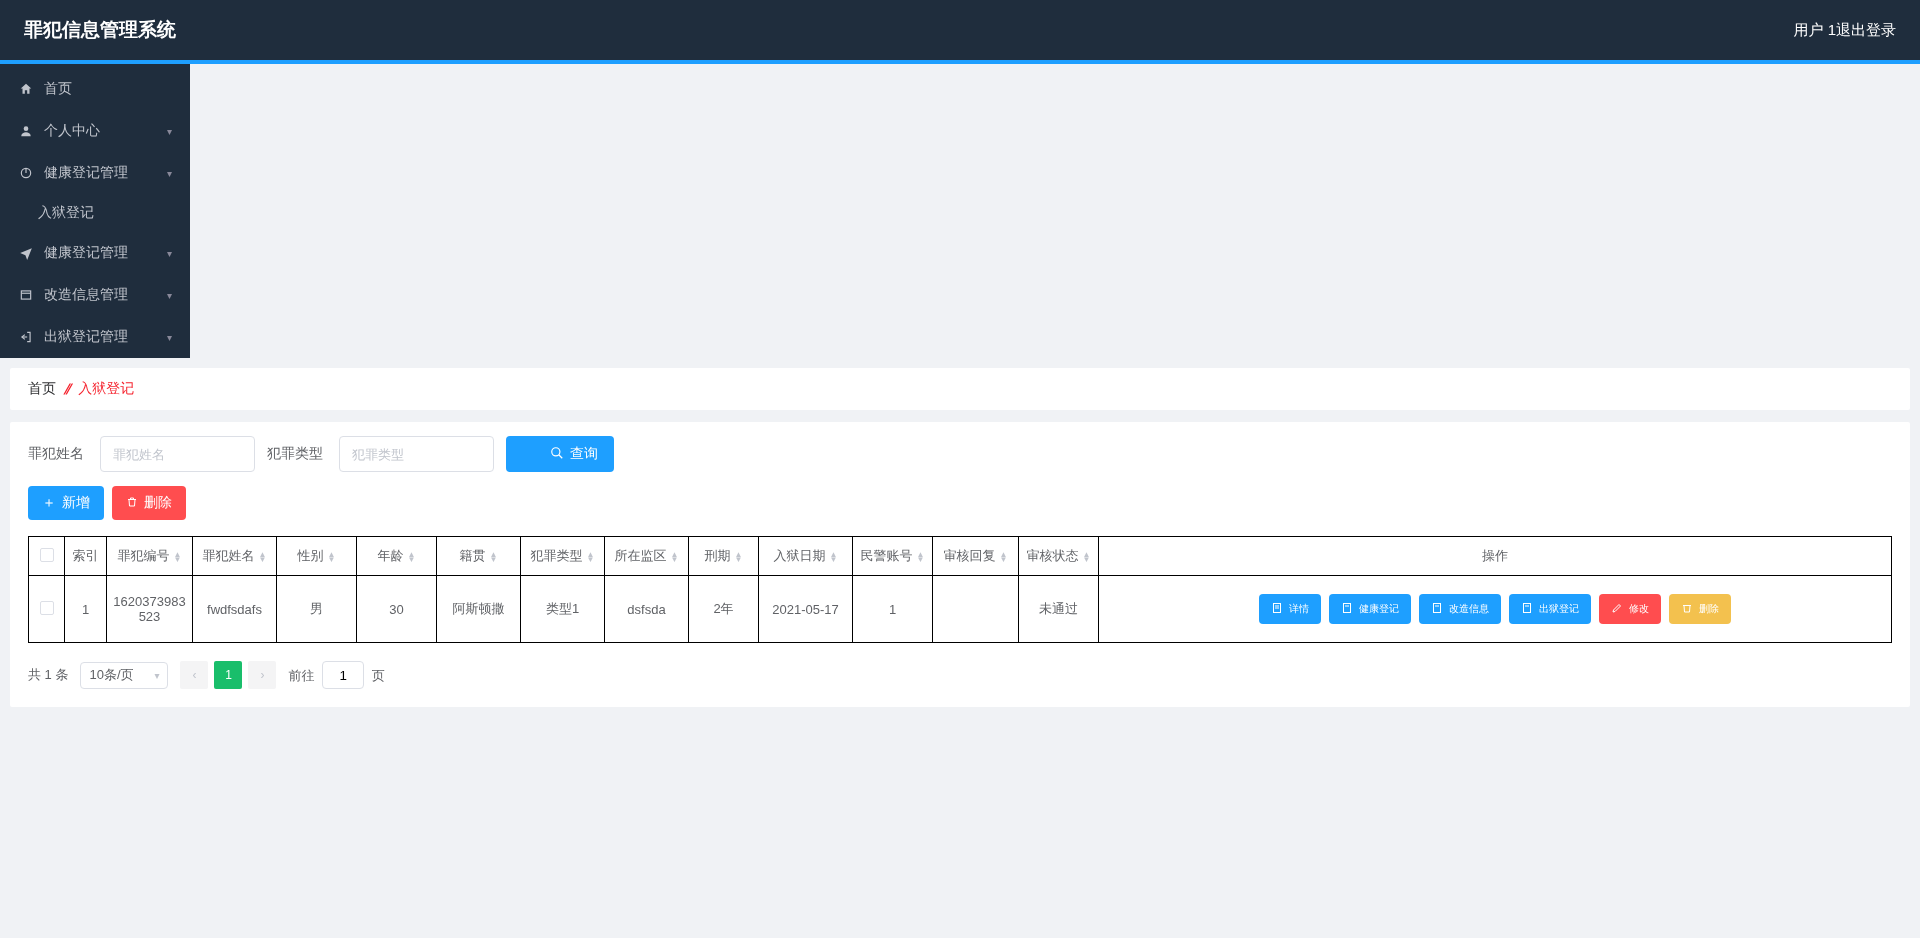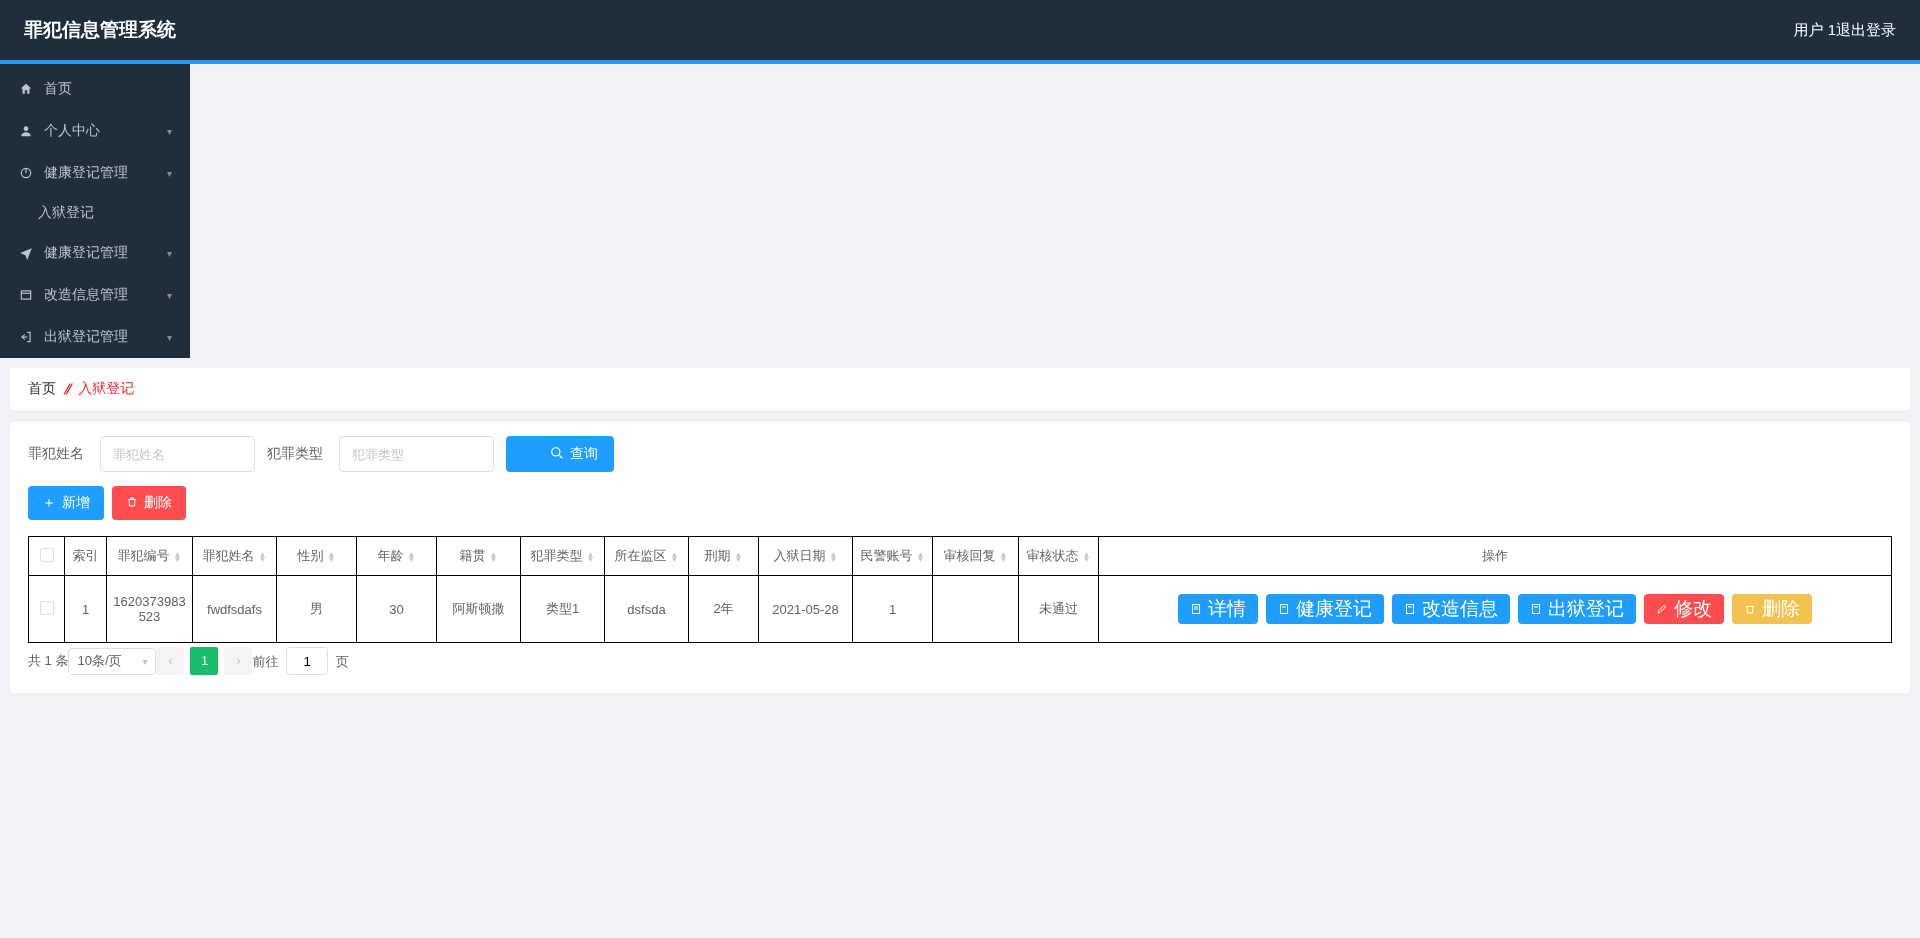--- a/index.html
+++ b/index.html
@@ -140,24 +140,24 @@
   }
   .checkbox-cell { width: 36px; }
   .chk {
     width: 14px; height: 14px;
     border: 1px solid #dcdfe6;
     border-radius: 2px;
     display: inline-block;
     cursor: pointer;
   }
   .row-actions { display: flex; flex-wrap: wrap; gap: 8px; justify-content: center; padding: 8px 4px; }
-  .row-actions .btn { height: 30px; padding: 0 12px; font-size: 19px; border-radius: 4px; }
-
-  
-  .pagination { display: flex; align-items: center; margin-top: 4px; font-size: 13px; color: #606266; }
+  .row-actions .btn { height: 30px; padding: 0 12px; font-size: 10px; border-radius: 4px; }
+
+  
+  .pagination { display: flex; align-items: center; gap: 12px; margin-top: 18px; font-size: 13px; color: #606266; }
   .page-size {
     height: 27px; width: 88px;
     border: 1px solid #dcdfe6; border-radius: 4px;
     display: flex; align-items: center; justify-content: space-between;
     padding: 0 8px; cursor: pointer;
   }
   .pager { display: flex; gap: 6px; }
   .pager .pg-btn {
     width: 28px; height: 28px;
     border-radius: 2px;
@@ -332,21 +332,21 @@
             <td><span class="chk"></span></td>
             <td>1</td>
             <td>1620373983523</td>
             <td>fwdfsdafs</td>
             <td>男</td>
             <td>30</td>
             <td>阿斯顿撒</td>
             <td>类型1</td>
             <td>dsfsda</td>
             <td>2年</td>
-            <td>2021-05-28</td>
+            <td>2021-05-17</td>
             <td>1</td>
             <td></td>
             <td>未通过</td>
             <td>
               <div class="row-actions">
                 <button class="btn btn-primary">
                   <span><svg width="12" height="12" viewBox="0 0 24 24" fill="none" stroke="#fff" stroke-width="2">
                         <rect x="5" y="3" width="14" height="18"></rect>
                         <line x1="8" y1="8" x2="16" y2="8"></line>
                         <line x1="8" y1="12" x2="16" y2="12"></line>

